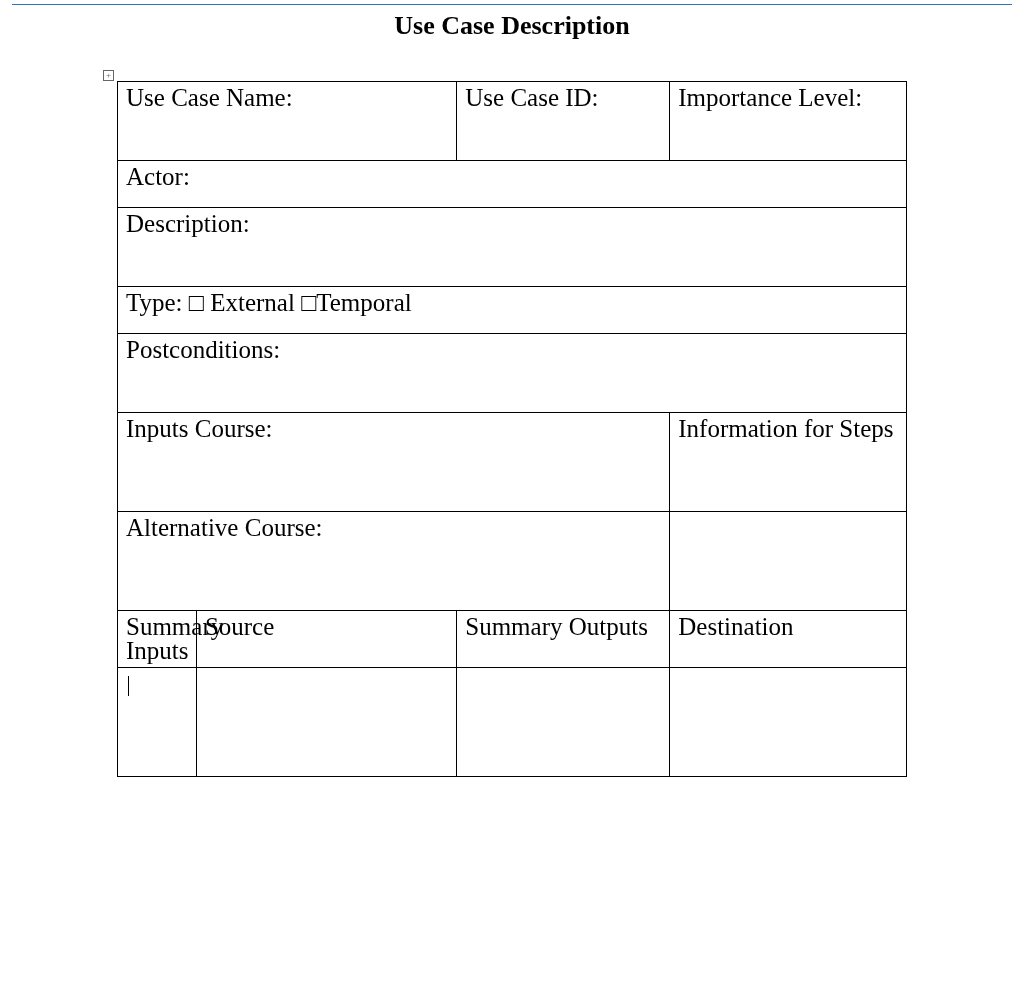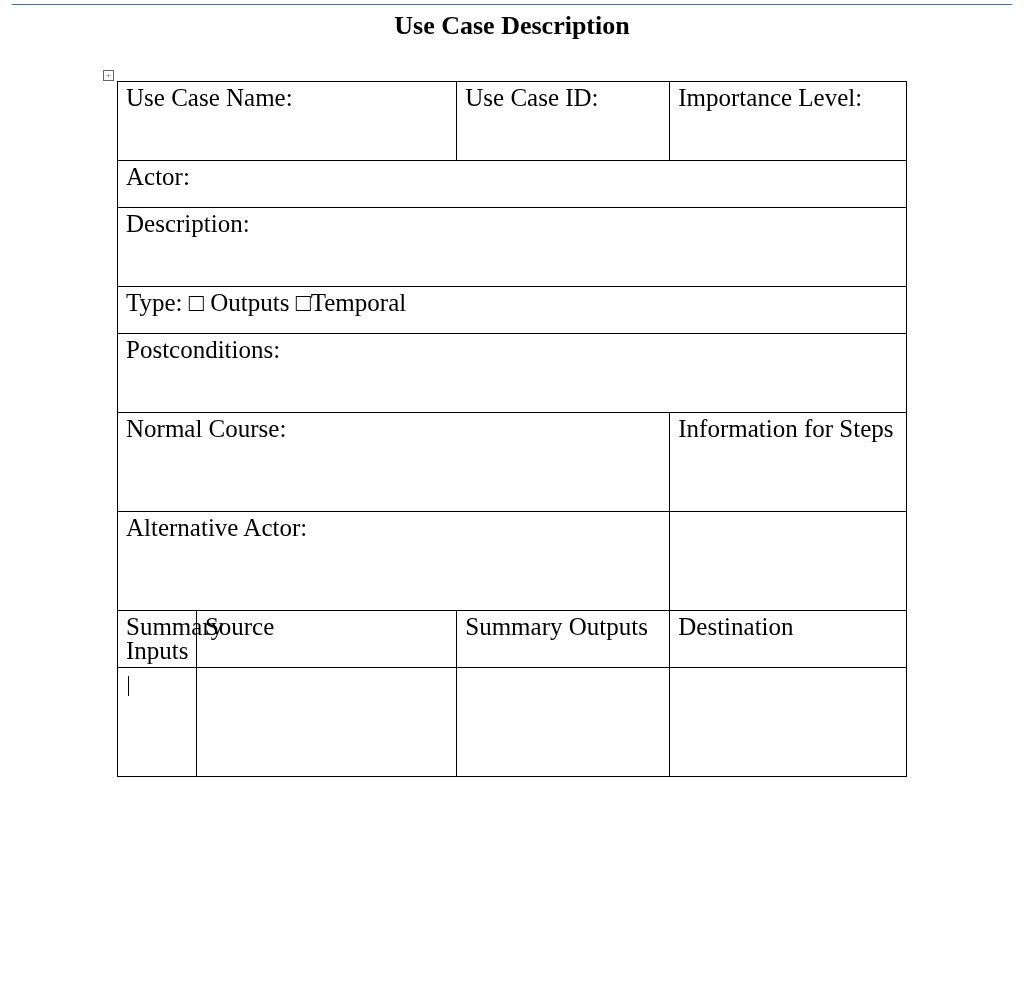--- a/index.html
+++ b/index.html
@@ -116,36 +116,36 @@
       <td colspan="7"><span>Actor:</span></td>
     </tr>
 
     <tr class="h-desc">
       <td colspan="7"><span>Description:</span></td>
     </tr>
 
 
     <tr class="h-type">
       <td colspan="7">
-        <span>Type: </span><span>□</span>&nbsp;<span>Outputs</span>&nbsp;<span>□</span><span>Temporal</span>
+        <span>Type: </span><span>□</span>&nbsp;<span>External</span>&nbsp;<span>□</span><span>Temporal</span>
       </td>
     </tr>
 
 
     <tr class="h-pre">
       <td colspan="7"><span>Postconditions:</span></td>
     </tr>
 
     <tr class="h-normal">
-      <td colspan="5"><span>Normal Course:</span></td>
+      <td colspan="5"><span>Inputs Course:</span></td>
       <td colspan="2"><span>Information for Steps</span></td>
     </tr>
 
     <tr class="h-alt">
-      <td colspan="5"><span>Alternative Actor:</span></td>
+      <td colspan="5"><span>Alternative Course:</span></td>
       <td colspan="2"></td>
     </tr>
 
 
     <tr class="h-sumhdr">
       <td><span>Summary Inputs</span></td>
       <td colspan="2"><span>Source</span></td>
       <td colspan="2"><span>Summary Outputs</span></td>
       <td colspan="2"><span>Destination</span></td>
     </tr>

